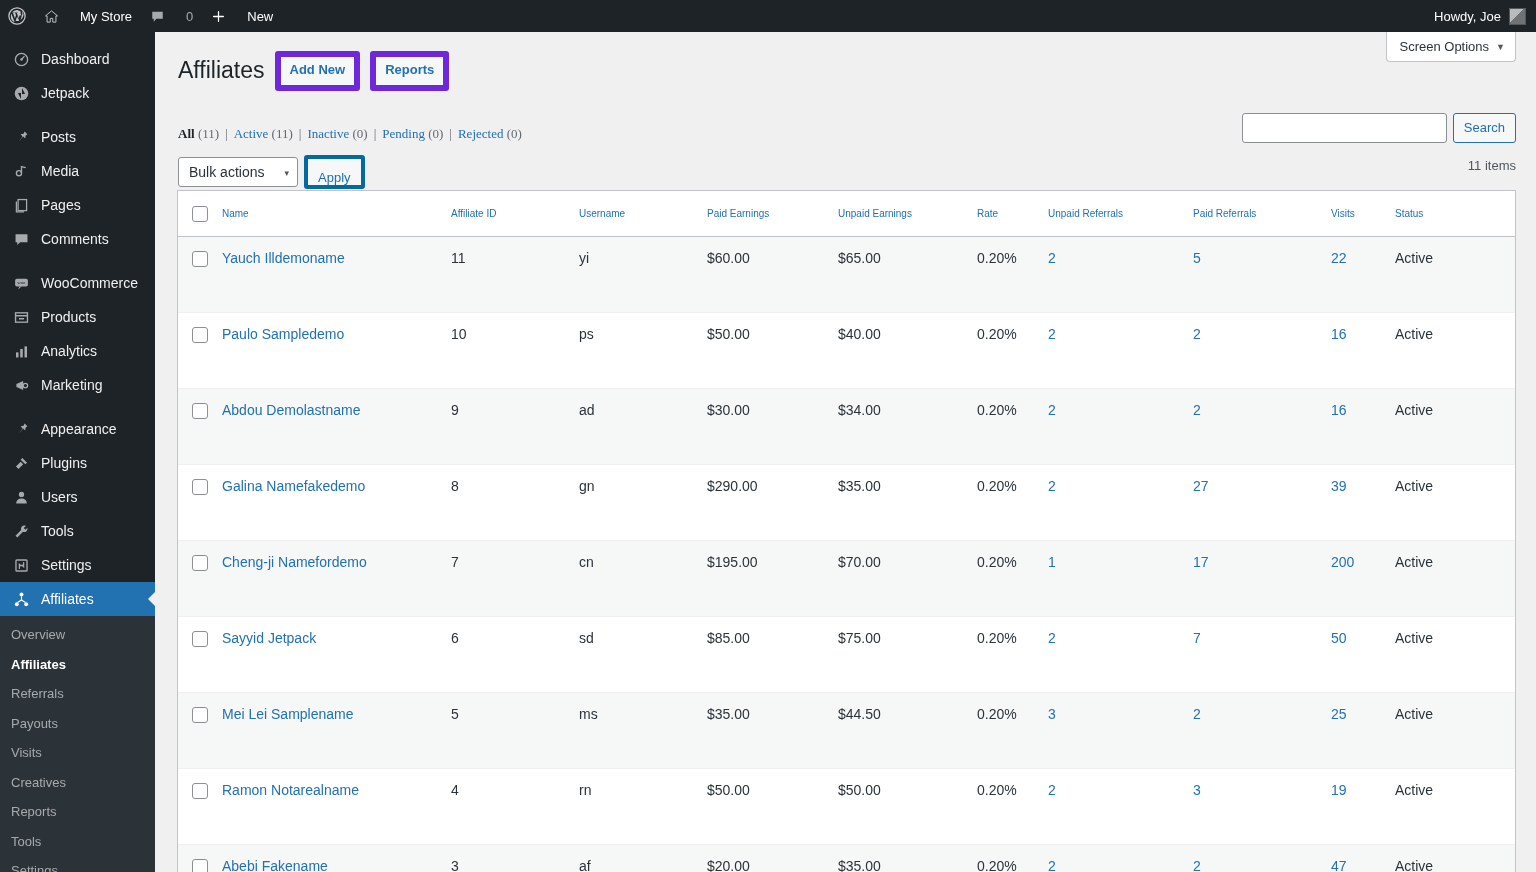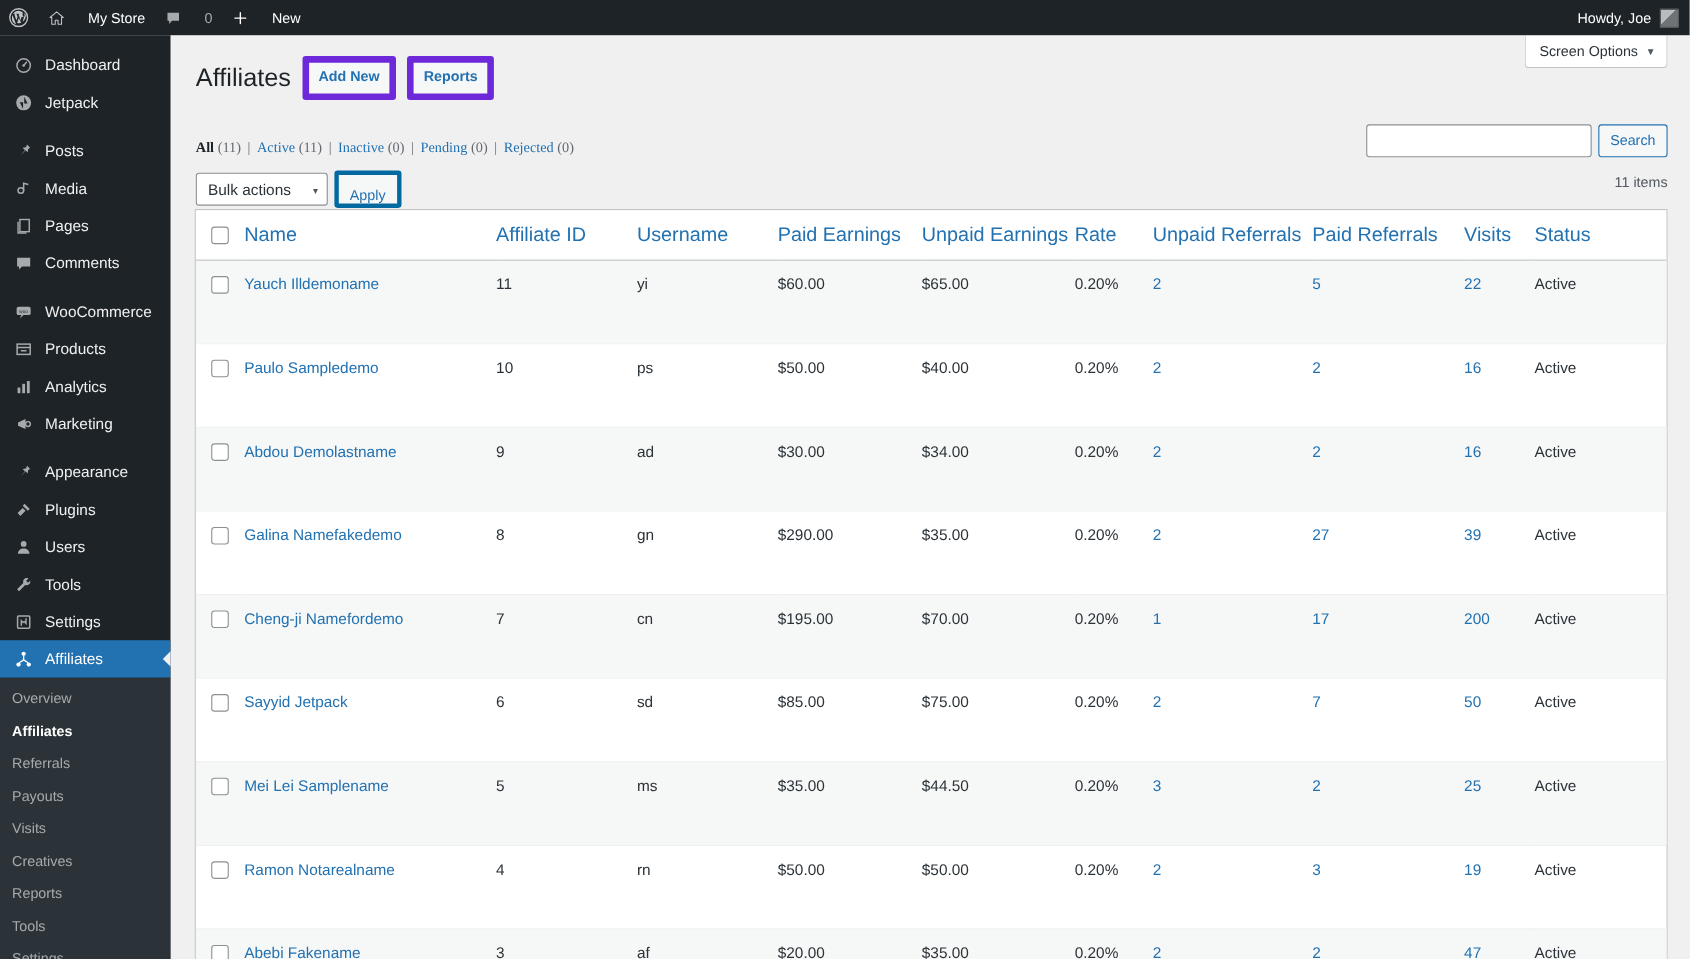--- a/index.html
+++ b/index.html
@@ -161,21 +161,21 @@
   #table-wrap {
     position: absolute; top: 158px; left: 22px;
     width: 1339px; height: 700px;
     background: #fff;
     border: 1px solid #c3c4c7;
     border-radius: 0;
     overflow: hidden;
   }
   table.wp-list { width: 100%; border-collapse: collapse; table-layout: fixed; }
   table.wp-list thead th {
-    text-align: left; font-size: 18px; font-weight: 400;
+    text-align: left; font-size: 10px; font-weight: 400;
     color: #2271b1; padding: 10px 0 10px 0;
     border-bottom: 1px solid #c3c4c7;
     height: 45px; vertical-align: middle;
     white-space: nowrap;
   }
   th.col-unpaid-earnings { vertical-align: top; padding-top: 6px; }
   table.wp-list tbody td {
     font-size: 14px; color: #2c3338;
     padding: 12px 0 0 0; vertical-align: top;
     height: 76px; line-height: 1.4;

